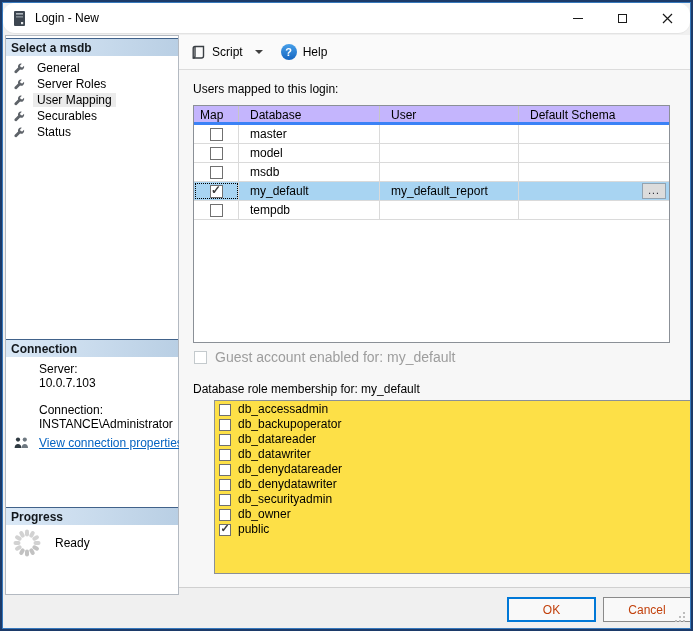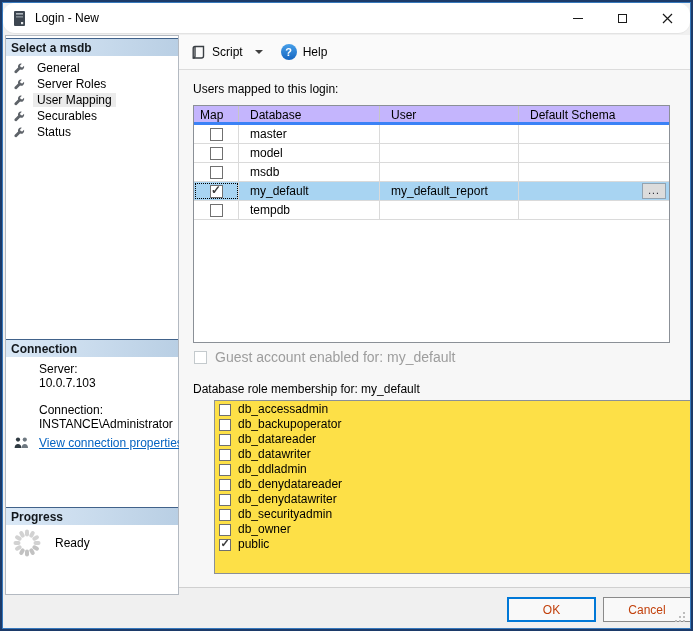--- a/index.html
+++ b/index.html
@@ -291,24 +291,20 @@
       <div class="role-item">
         <span class="cb small"></span>
         <span class="role-label">db_datareader</span>
       </div>
       <div class="role-item">
         <span class="cb small"></span>
         <span class="role-label">db_datawriter</span>
       </div>
       <div class="role-item">
         <span class="cb small"></span>
-        <span class="role-label">db_ddladmin</span>
-      </div>
-      <div class="role-item">
-        <span class="cb small"></span>
         <span class="role-label">db_denydatareader</span>
       </div>
       <div class="role-item">
         <span class="cb small"></span>
         <span class="role-label">db_denydatawriter</span>
       </div>
       <div class="role-item">
         <span class="cb small"></span>
         <span class="role-label">db_securityadmin</span>
       </div>

